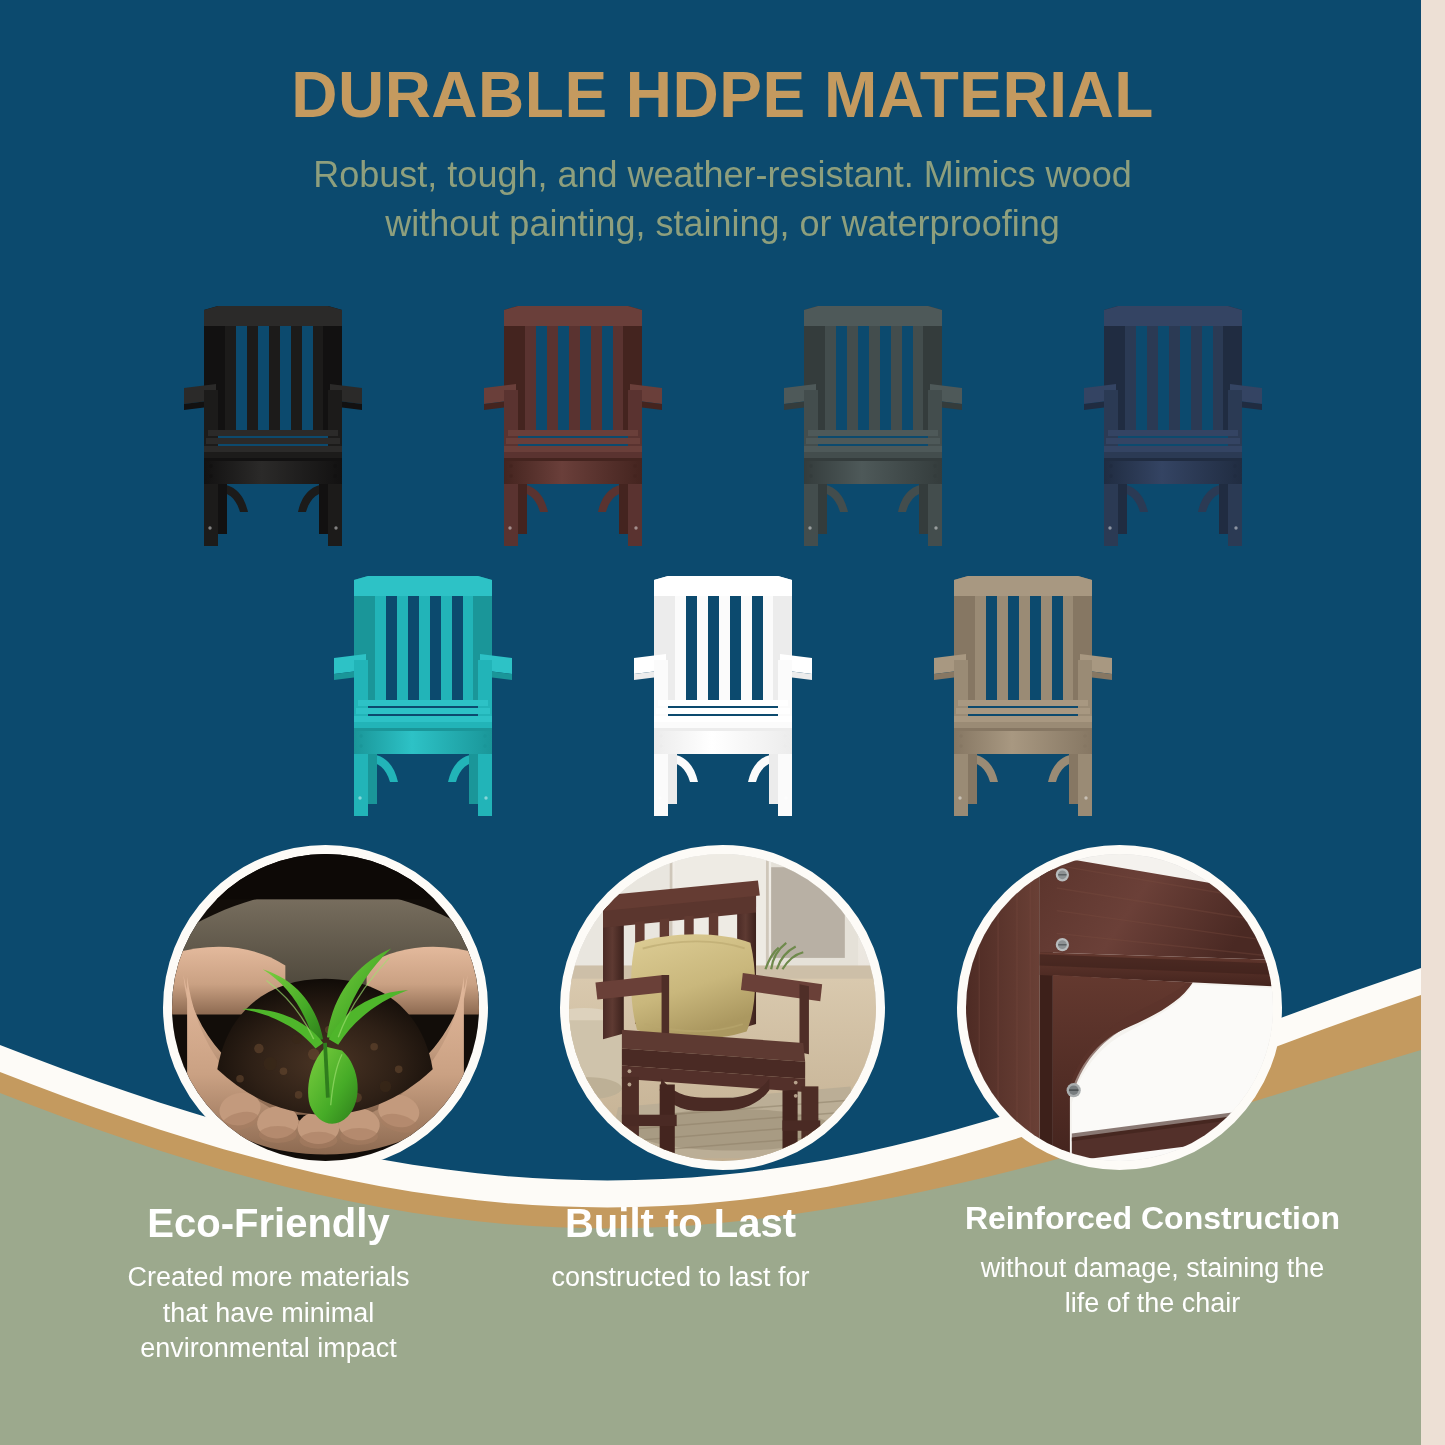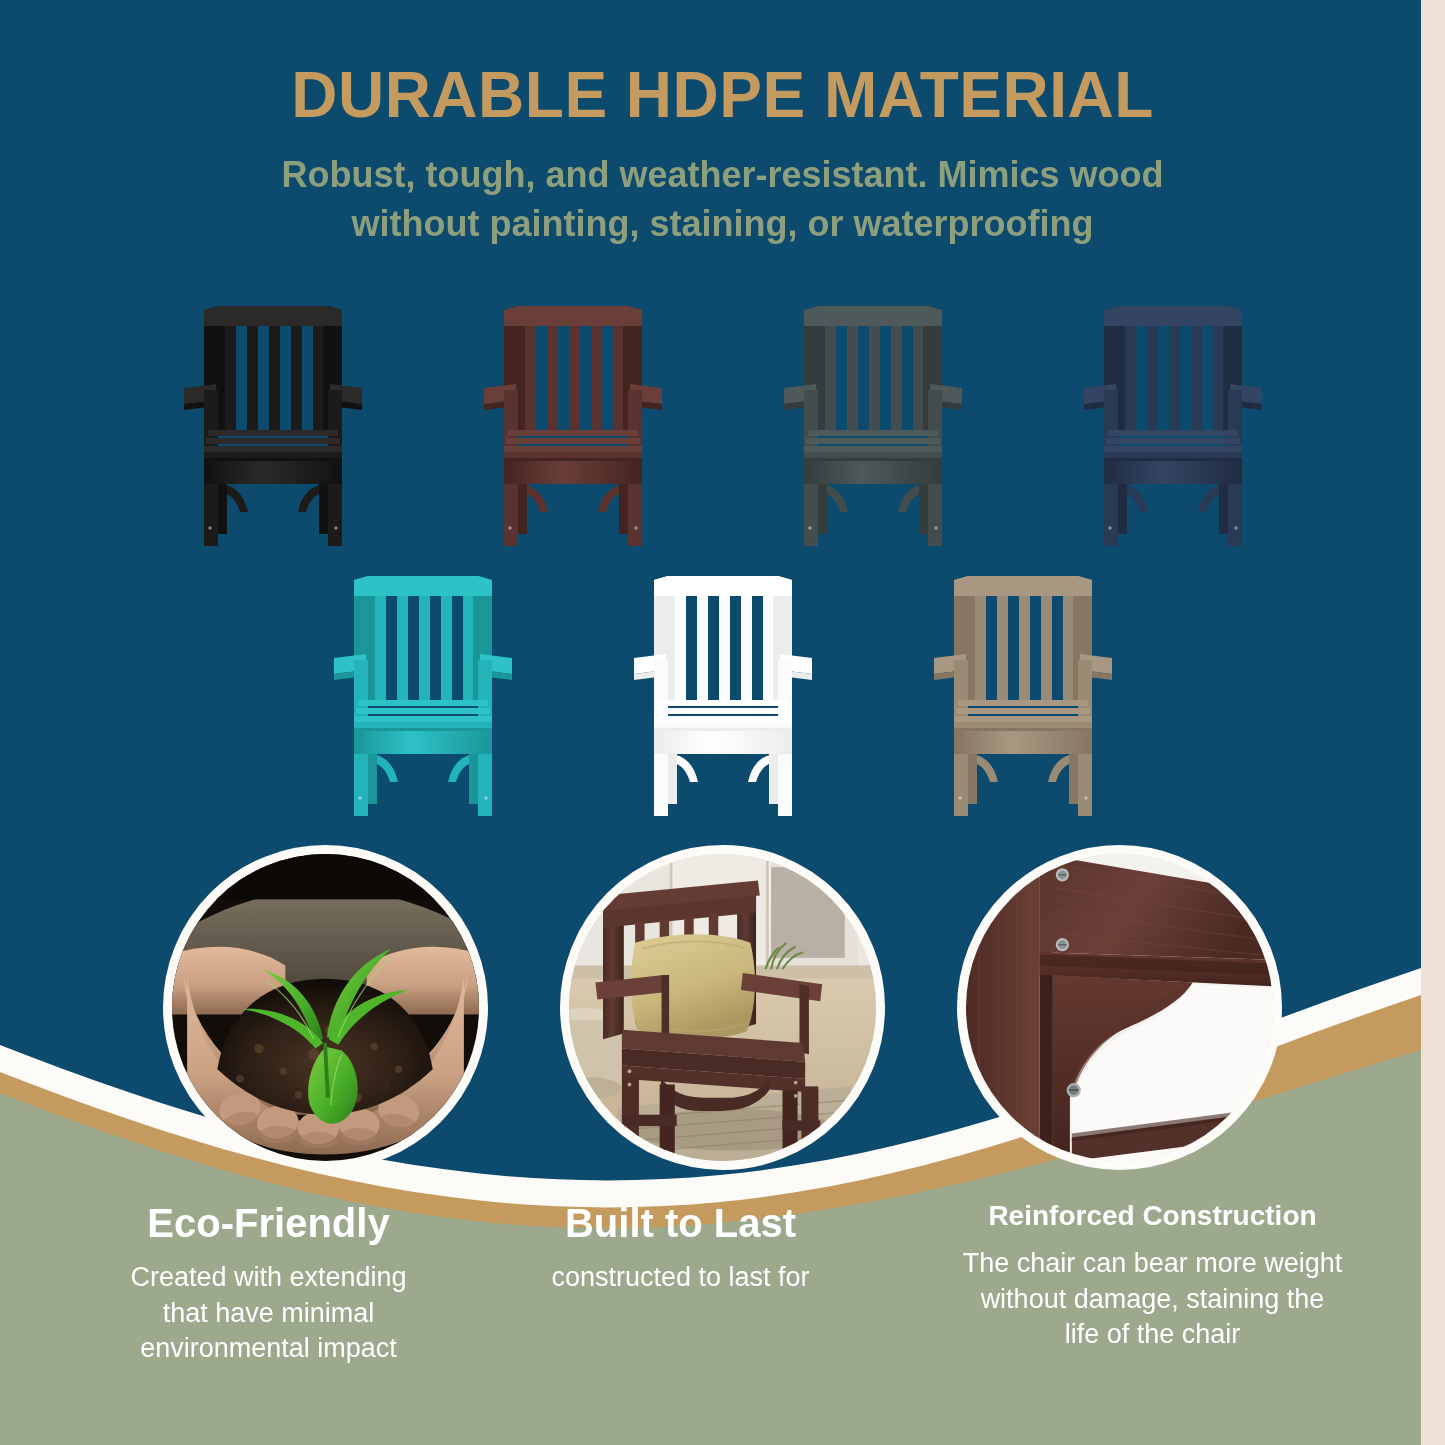--- a/index.html
+++ b/index.html
@@ -50,21 +50,21 @@
     letter-spacing: 0.5px;
     color: #c49a5f;
     line-height: 1.05;
     font-stretch: condensed;
   }
   #subtitle {
     margin-top: 22px;
     font-size: 36px;
     line-height: 1.35;
     color: #8e9f7d;
-    font-weight: bold;
+    font-weight: normal;
   }
 
   
   #chair-gallery {
     position: absolute;
     top: 300px;
     left: 0;
     width: 1445px;
     z-index: 3;
   }
@@ -127,21 +127,21 @@
     line-height: 1.15;
     white-space: nowrap;
   }
   .feature-desc {
     margin-top: 14px;
     font-size: 27px;
     line-height: 1.32;
     font-weight: normal;
   }
   .feature.wide { width: 460px; }
-  .feature.wide .feature-title { font-size: 28px; }
+  .feature.wide .feature-title { font-size: 32px; }
 </style>
 </head>
 <body>
 
 <div id="stage">
 
   <svg id="waves" viewBox="0 0 1445 480" preserveAspectRatio="none">
 
     <path d="M0,95 C230,185 460,250 720,225 C980,200 1200,90 1445,10 L1445,480 L0,480 Z" fill="#c49a5f"></path>
 
@@ -900,37 +900,36 @@
       </svg>
     </div>
 
   </div>
 
   <div id="features">
 
     <div class="feature">
       <div class="feature-title">Eco-Friendly</div>
       <div class="feature-desc">
-        <div>Created with extending</div>
+        <div>Created more materials</div>
         <div>that have minimal</div>
         <div>environmental impact</div>
       </div>
     </div>
 
     <div class="feature">
       <div class="feature-title">Built to Last</div>
       <div class="feature-desc">
         <div>constructed to last for</div>
       </div>
     </div>
 
     <div class="feature wide">
       <div class="feature-title">Reinforced Construction</div>
       <div class="feature-desc">
-        <div>The chair can bear more weight</div>
         <div>without damage, staining the</div>
         <div>life of the chair</div>
       </div>
     </div>
 
   </div>
 
 </div>
 
 </body></html>

